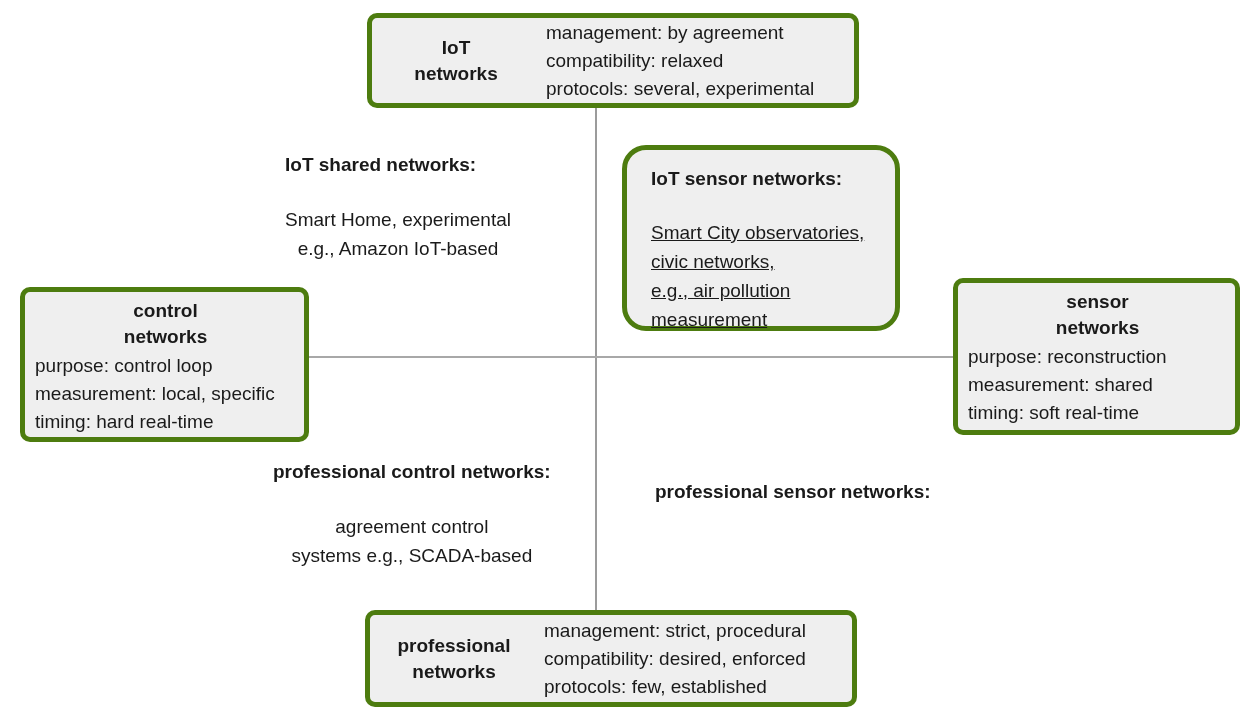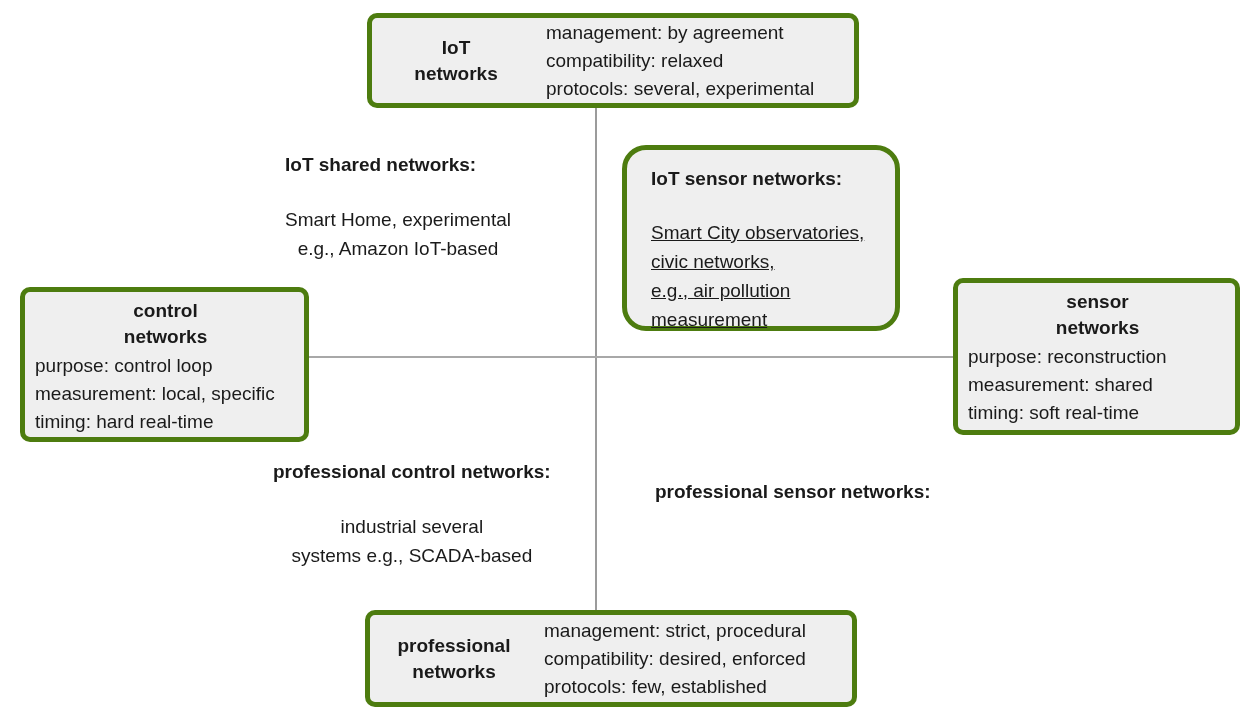--- a/index.html
+++ b/index.html
@@ -160,21 +160,21 @@
   </div>
 
   <div id="quad-iot-control" class="quad">
     <div class="title">IoT shared networks:</div>
     <div class="details">Smart Home, experimental
 e.g., Amazon IoT-based</div>
   </div>
 
   <div id="quad-professional-control" class="quad">
     <div class="title">professional control networks:</div>
-    <div class="details">industrial several
+    <div class="details">agreement control
 systems e.g., SCADA-based</div>
   </div>
 
   <div id="quad-professional-sensor" class="quad">
     <div class="title">professional sensor networks:</div>
   </div>
 
 </div>
 
 </body></html>

